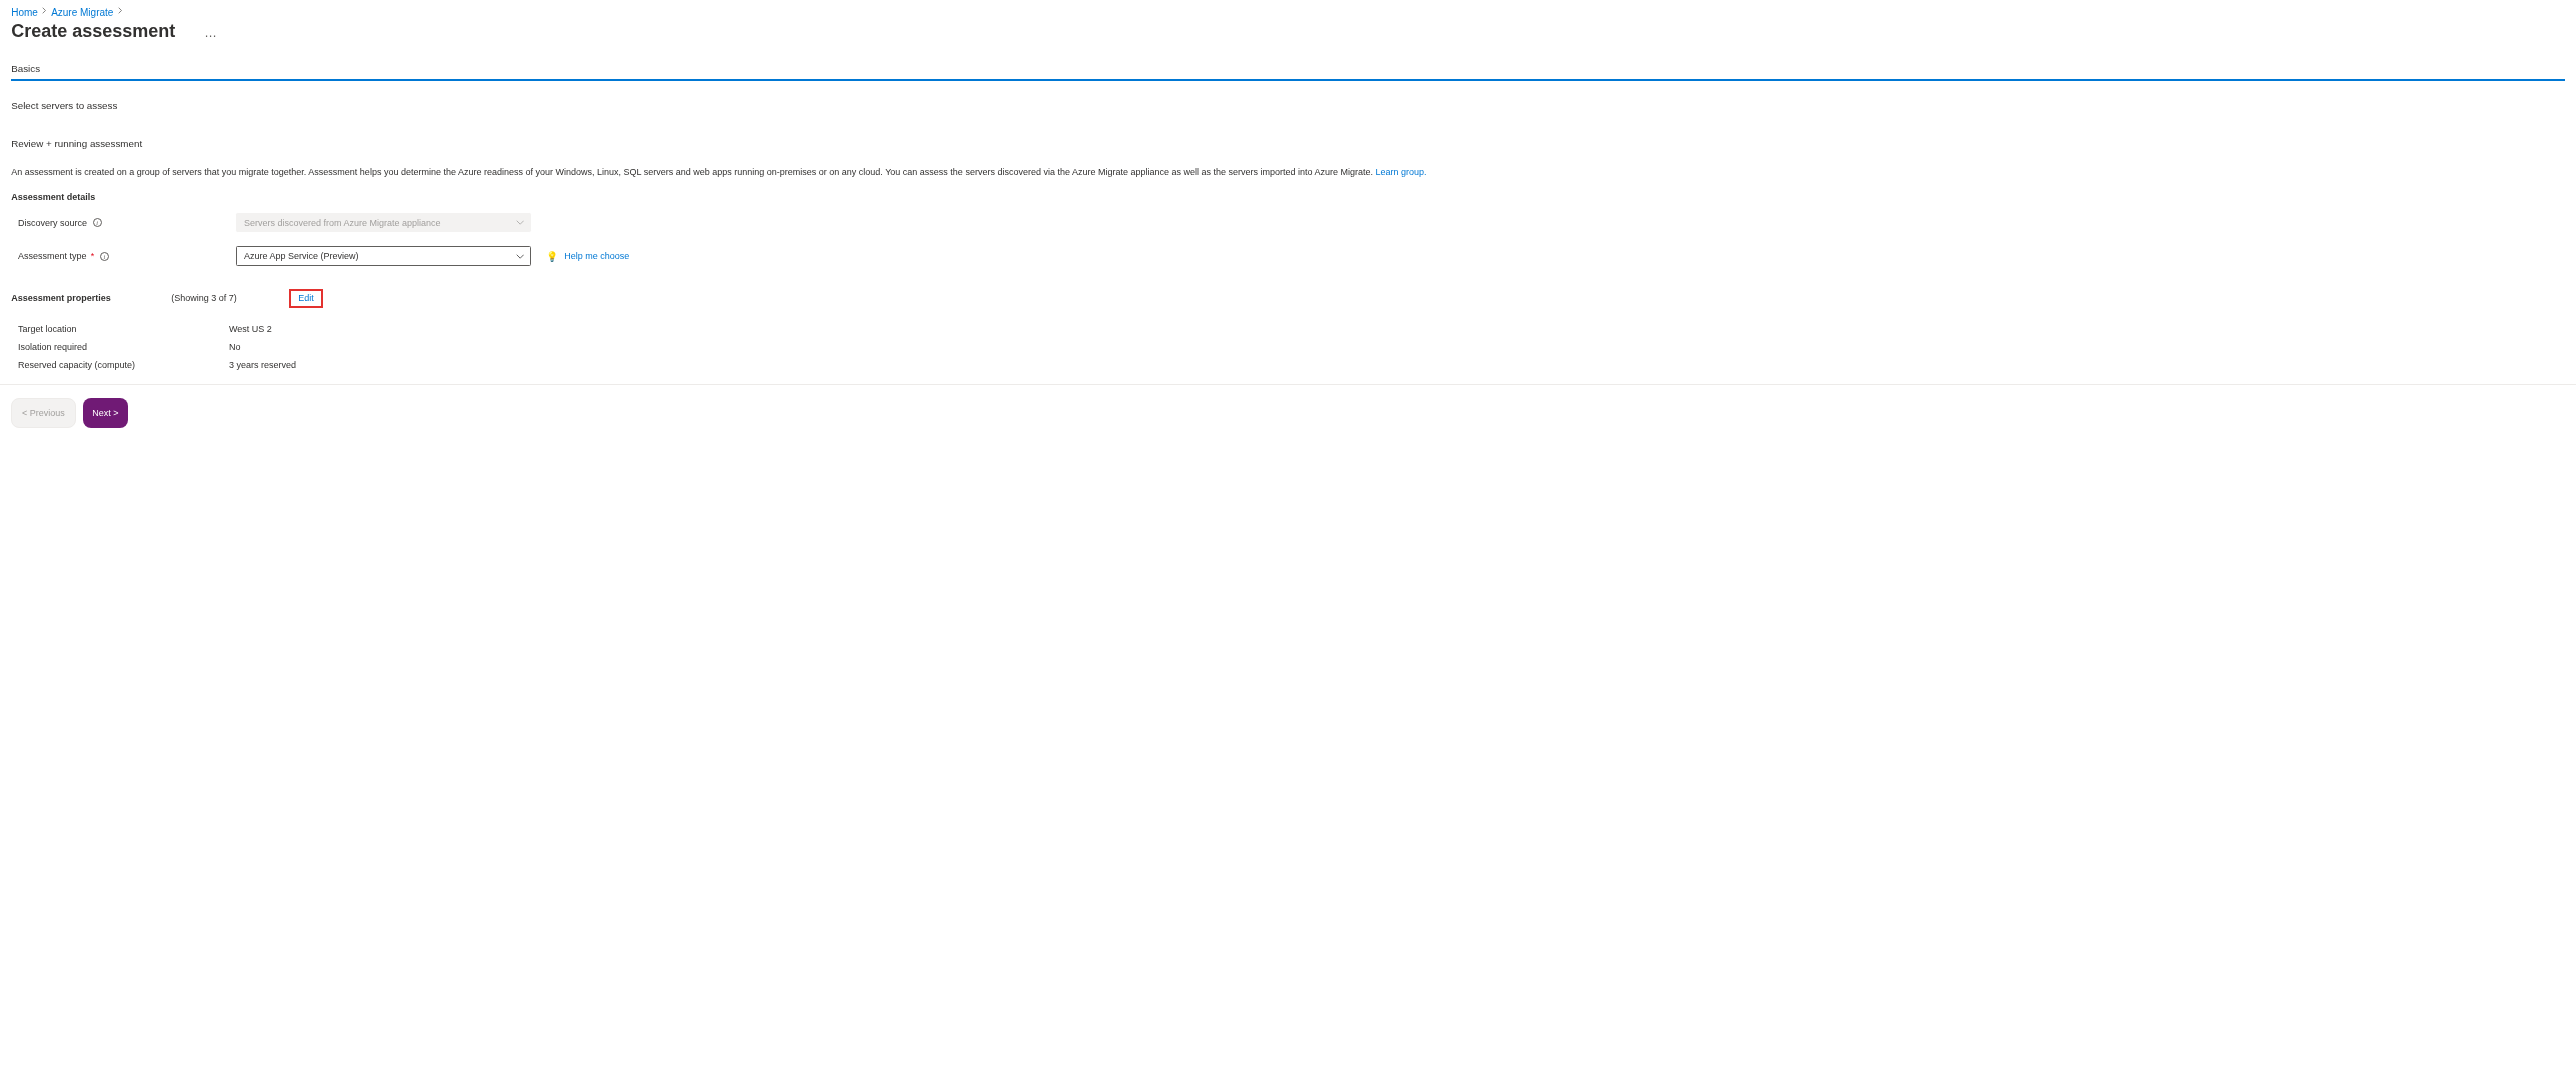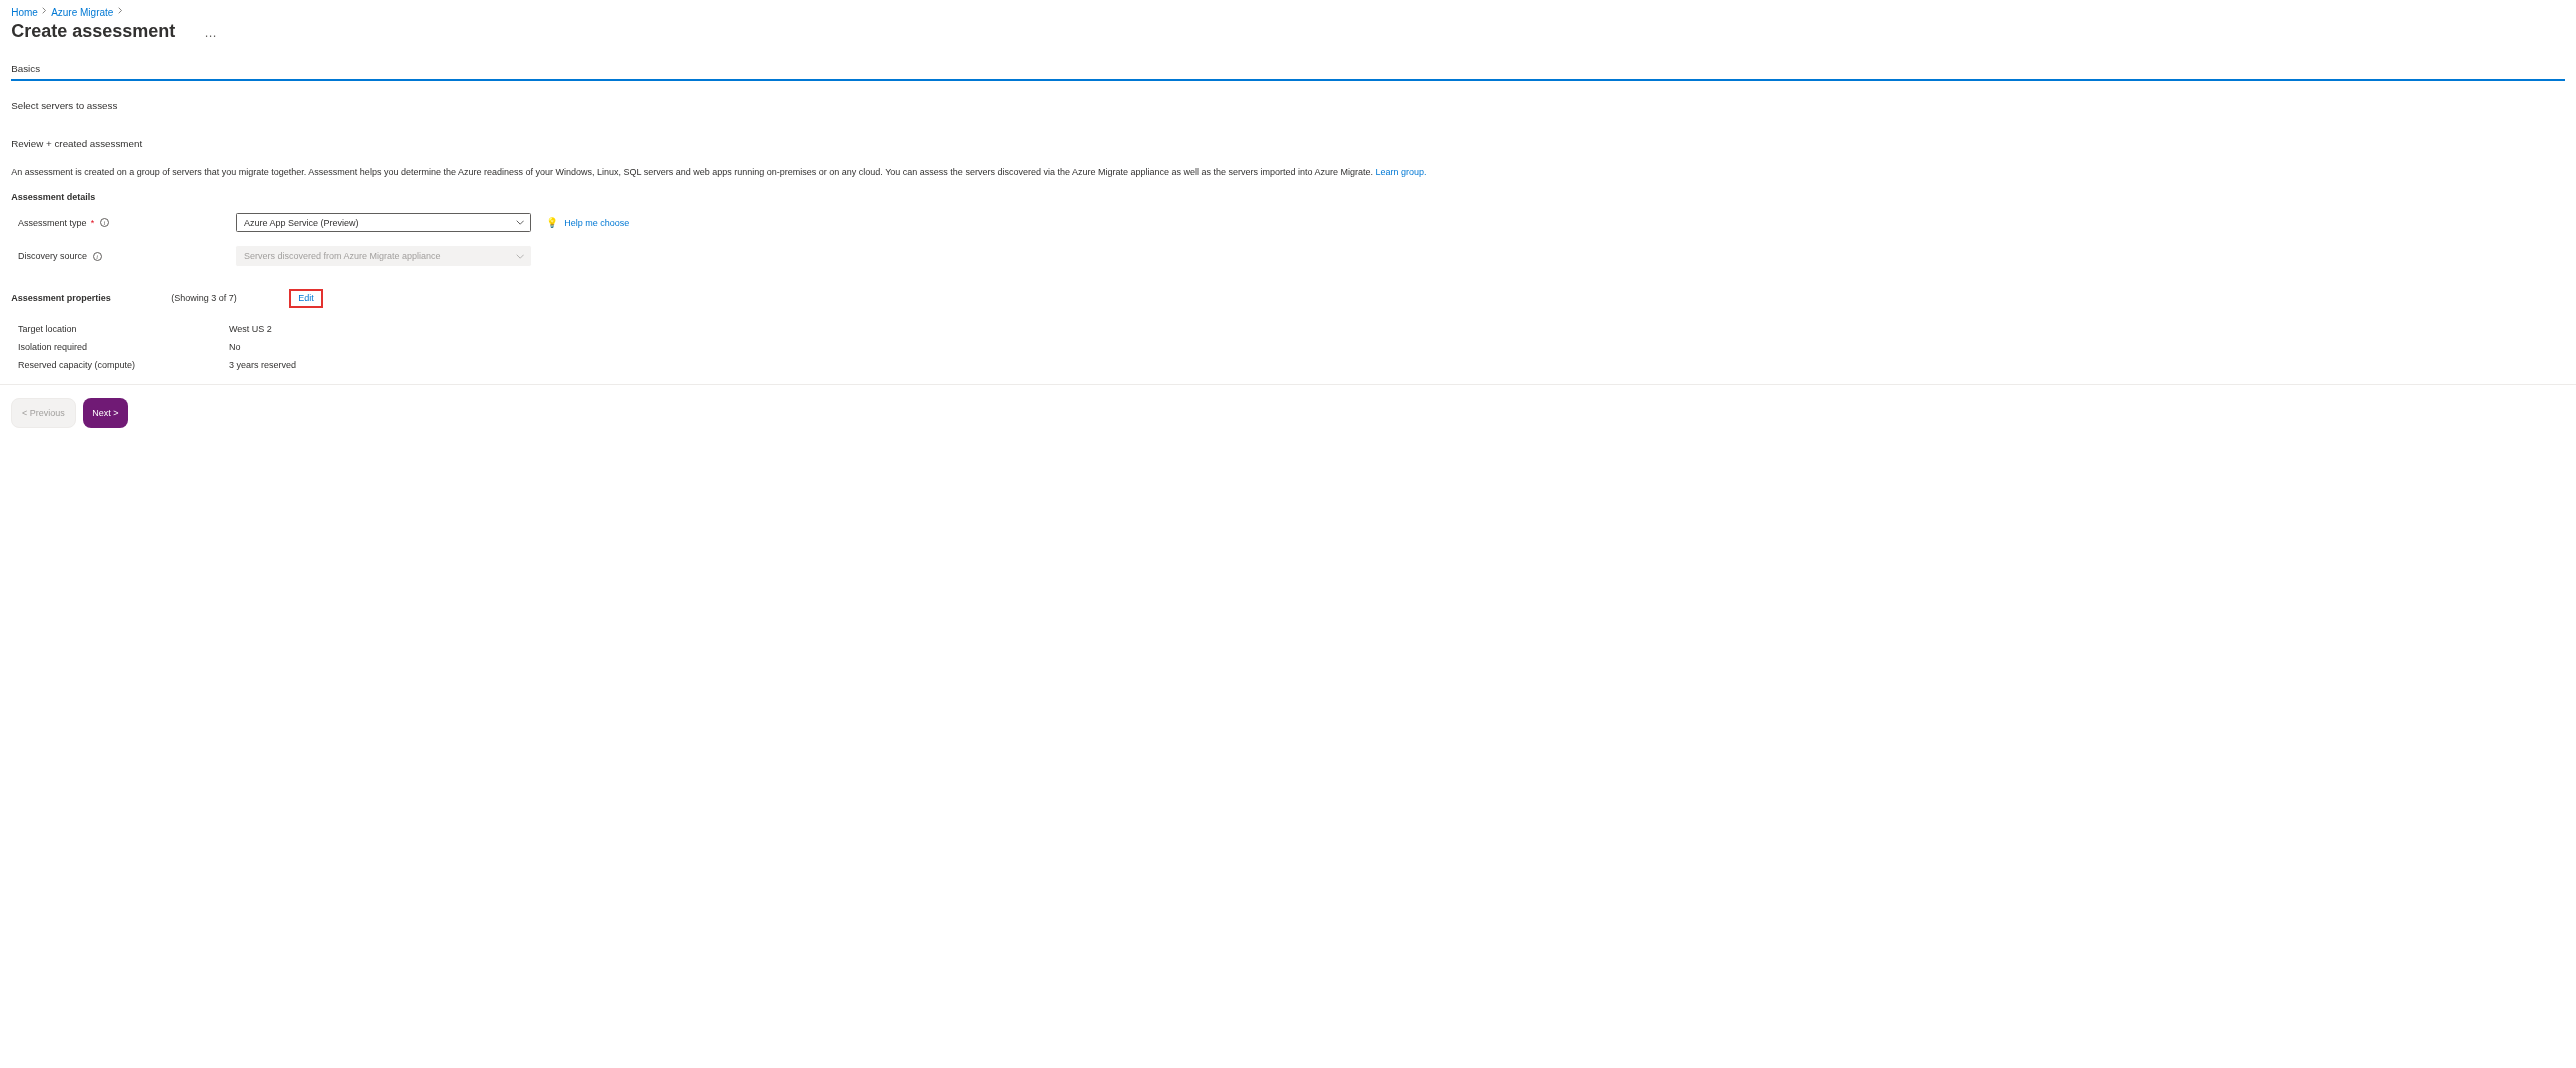--- a/index.html
+++ b/index.html
@@ -262,28 +262,45 @@
   </nav>
 
   <div class="title-row">
     <h1 class="title">Create assessment</h1>
     <span class="more-dots">…</span>
   </div>
 
   <div class="tabs">
     <div class="tab active">Basics</div>
     <div class="tab">Select servers to assess</div>
-    <div class="tab">Review + created assessment</div>
+    <div class="tab">Review + running assessment</div>
   </div>
 
   <p class="intro">
     <span>An assessment is created on a group of servers that you migrate together. Assessment helps you determine the Azure readiness of your Windows, Linux, SQL servers and web apps running on-premises or on any cloud. You can assess the servers discovered via the Azure Migrate appliance as well as the servers imported into Azure Migrate. </span><a href="#">Learn group.</a>
   </p>
 
   <div class="section-header">Assessment details</div>
+
+  <div class="form-row">
+    <div class="form-label">
+      <span>Discovery source</span>
+      <span class="info-icon">i</span>
+    </div>
+    <div class="select-wrap">
+      <div class="select disabled">
+        <span>Servers discovered from Azure Migrate appliance</span>
+        <span class="chev-down">
+          <svg width="8.4" height="5.6" viewBox="0 0 12 8">
+              <path d="M1 1 L6 6 L11 1" stroke="#a19f9d" stroke-width="1.1" fill="none"></path>
+            </svg>
+        </span>
+      </div>
+    </div>
+  </div>
 
   <div class="form-row">
     <div class="form-label">
       <span>Assessment type</span>
       <span class="req">*</span>
       <span class="info-icon">i</span>
     </div>
     <div class="select-wrap">
       <div class="select">
         <span>Azure App Service (Preview)</span>
@@ -293,37 +310,20 @@
             </svg>
         </span>
       </div>
     </div>
     <div class="help-choose">
       <span class="bulb">💡</span>
       <a href="#">Help me choose</a>
     </div>
   </div>
 
-  <div class="form-row">
-    <div class="form-label">
-      <span>Discovery source</span>
-      <span class="info-icon">i</span>
-    </div>
-    <div class="select-wrap">
-      <div class="select disabled">
-        <span>Servers discovered from Azure Migrate appliance</span>
-        <span class="chev-down">
-          <svg width="8.4" height="5.6" viewBox="0 0 12 8">
-              <path d="M1 1 L6 6 L11 1" stroke="#a19f9d" stroke-width="1.1" fill="none"></path>
-            </svg>
-        </span>
-      </div>
-    </div>
-  </div>
-
   <div class="props-header-row">
     <span class="props-header">Assessment properties</span>
     <span class="showing">(Showing 3 of 7)</span>
     <a href="#" class="edit-link">Edit</a>
   </div>
 
   <div class="prop-row" style="padding-top:11.2px;">
     <span class="prop-label">Target location</span>
     <span class="prop-value">West US 2</span>
   </div>

